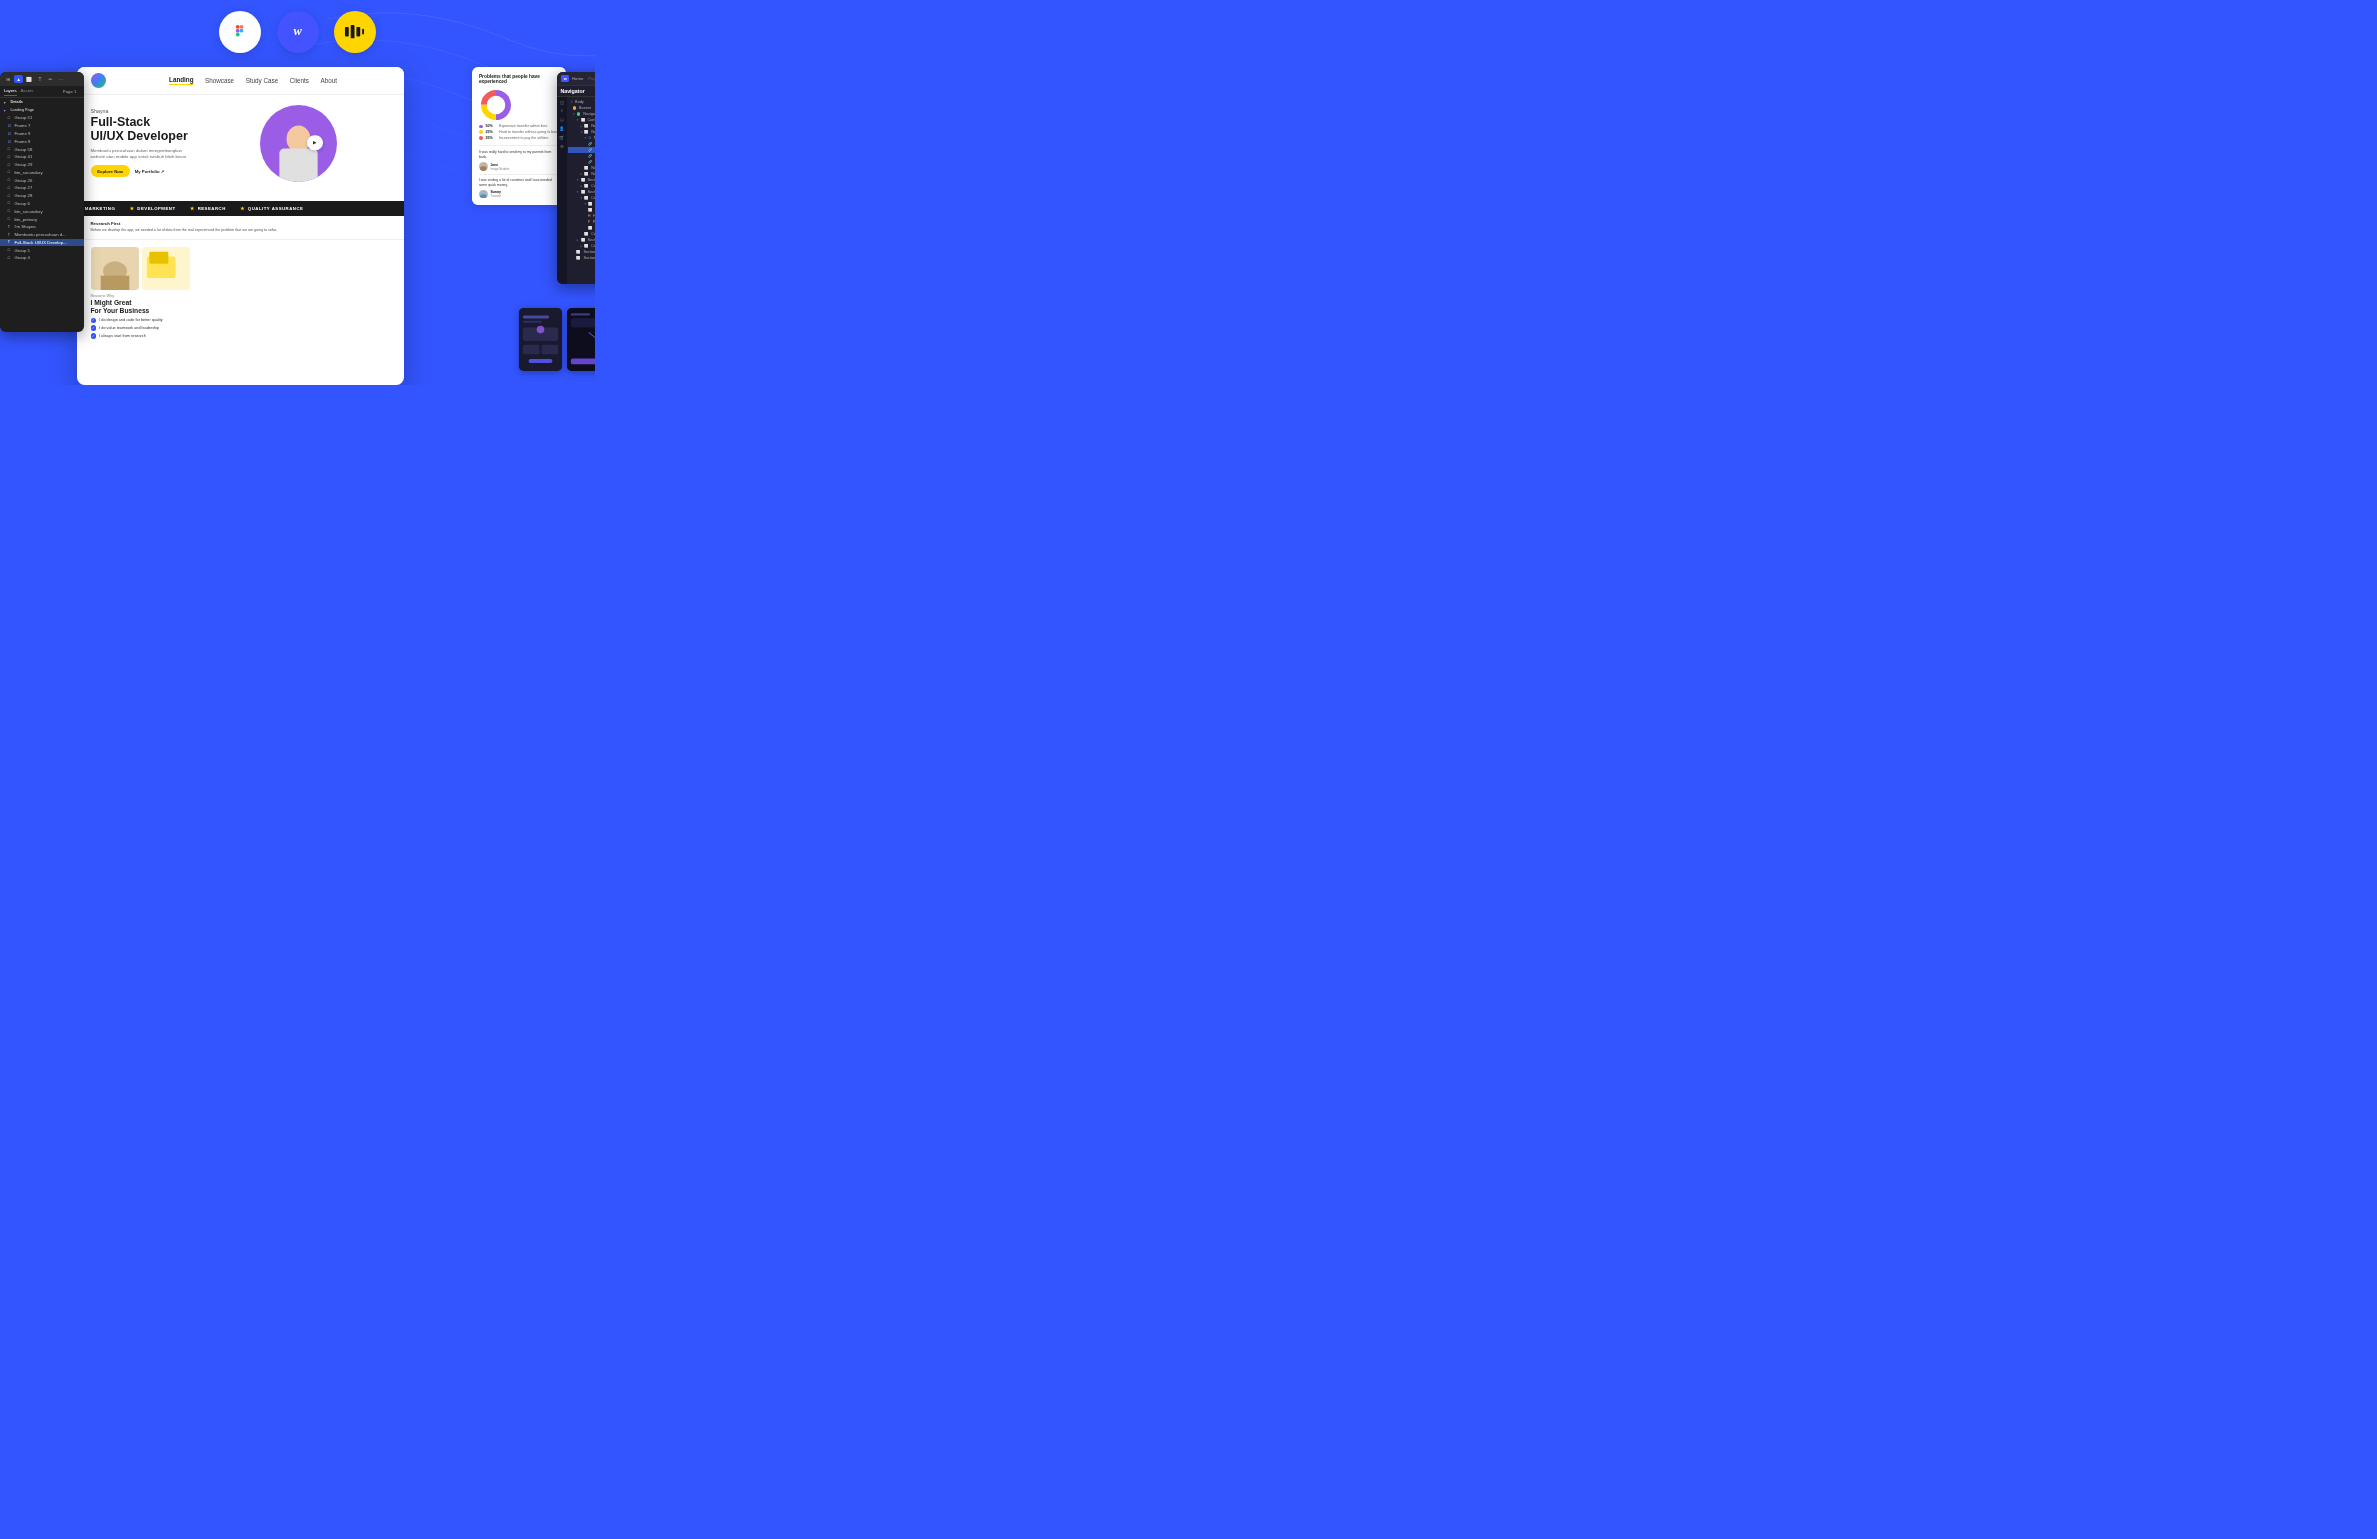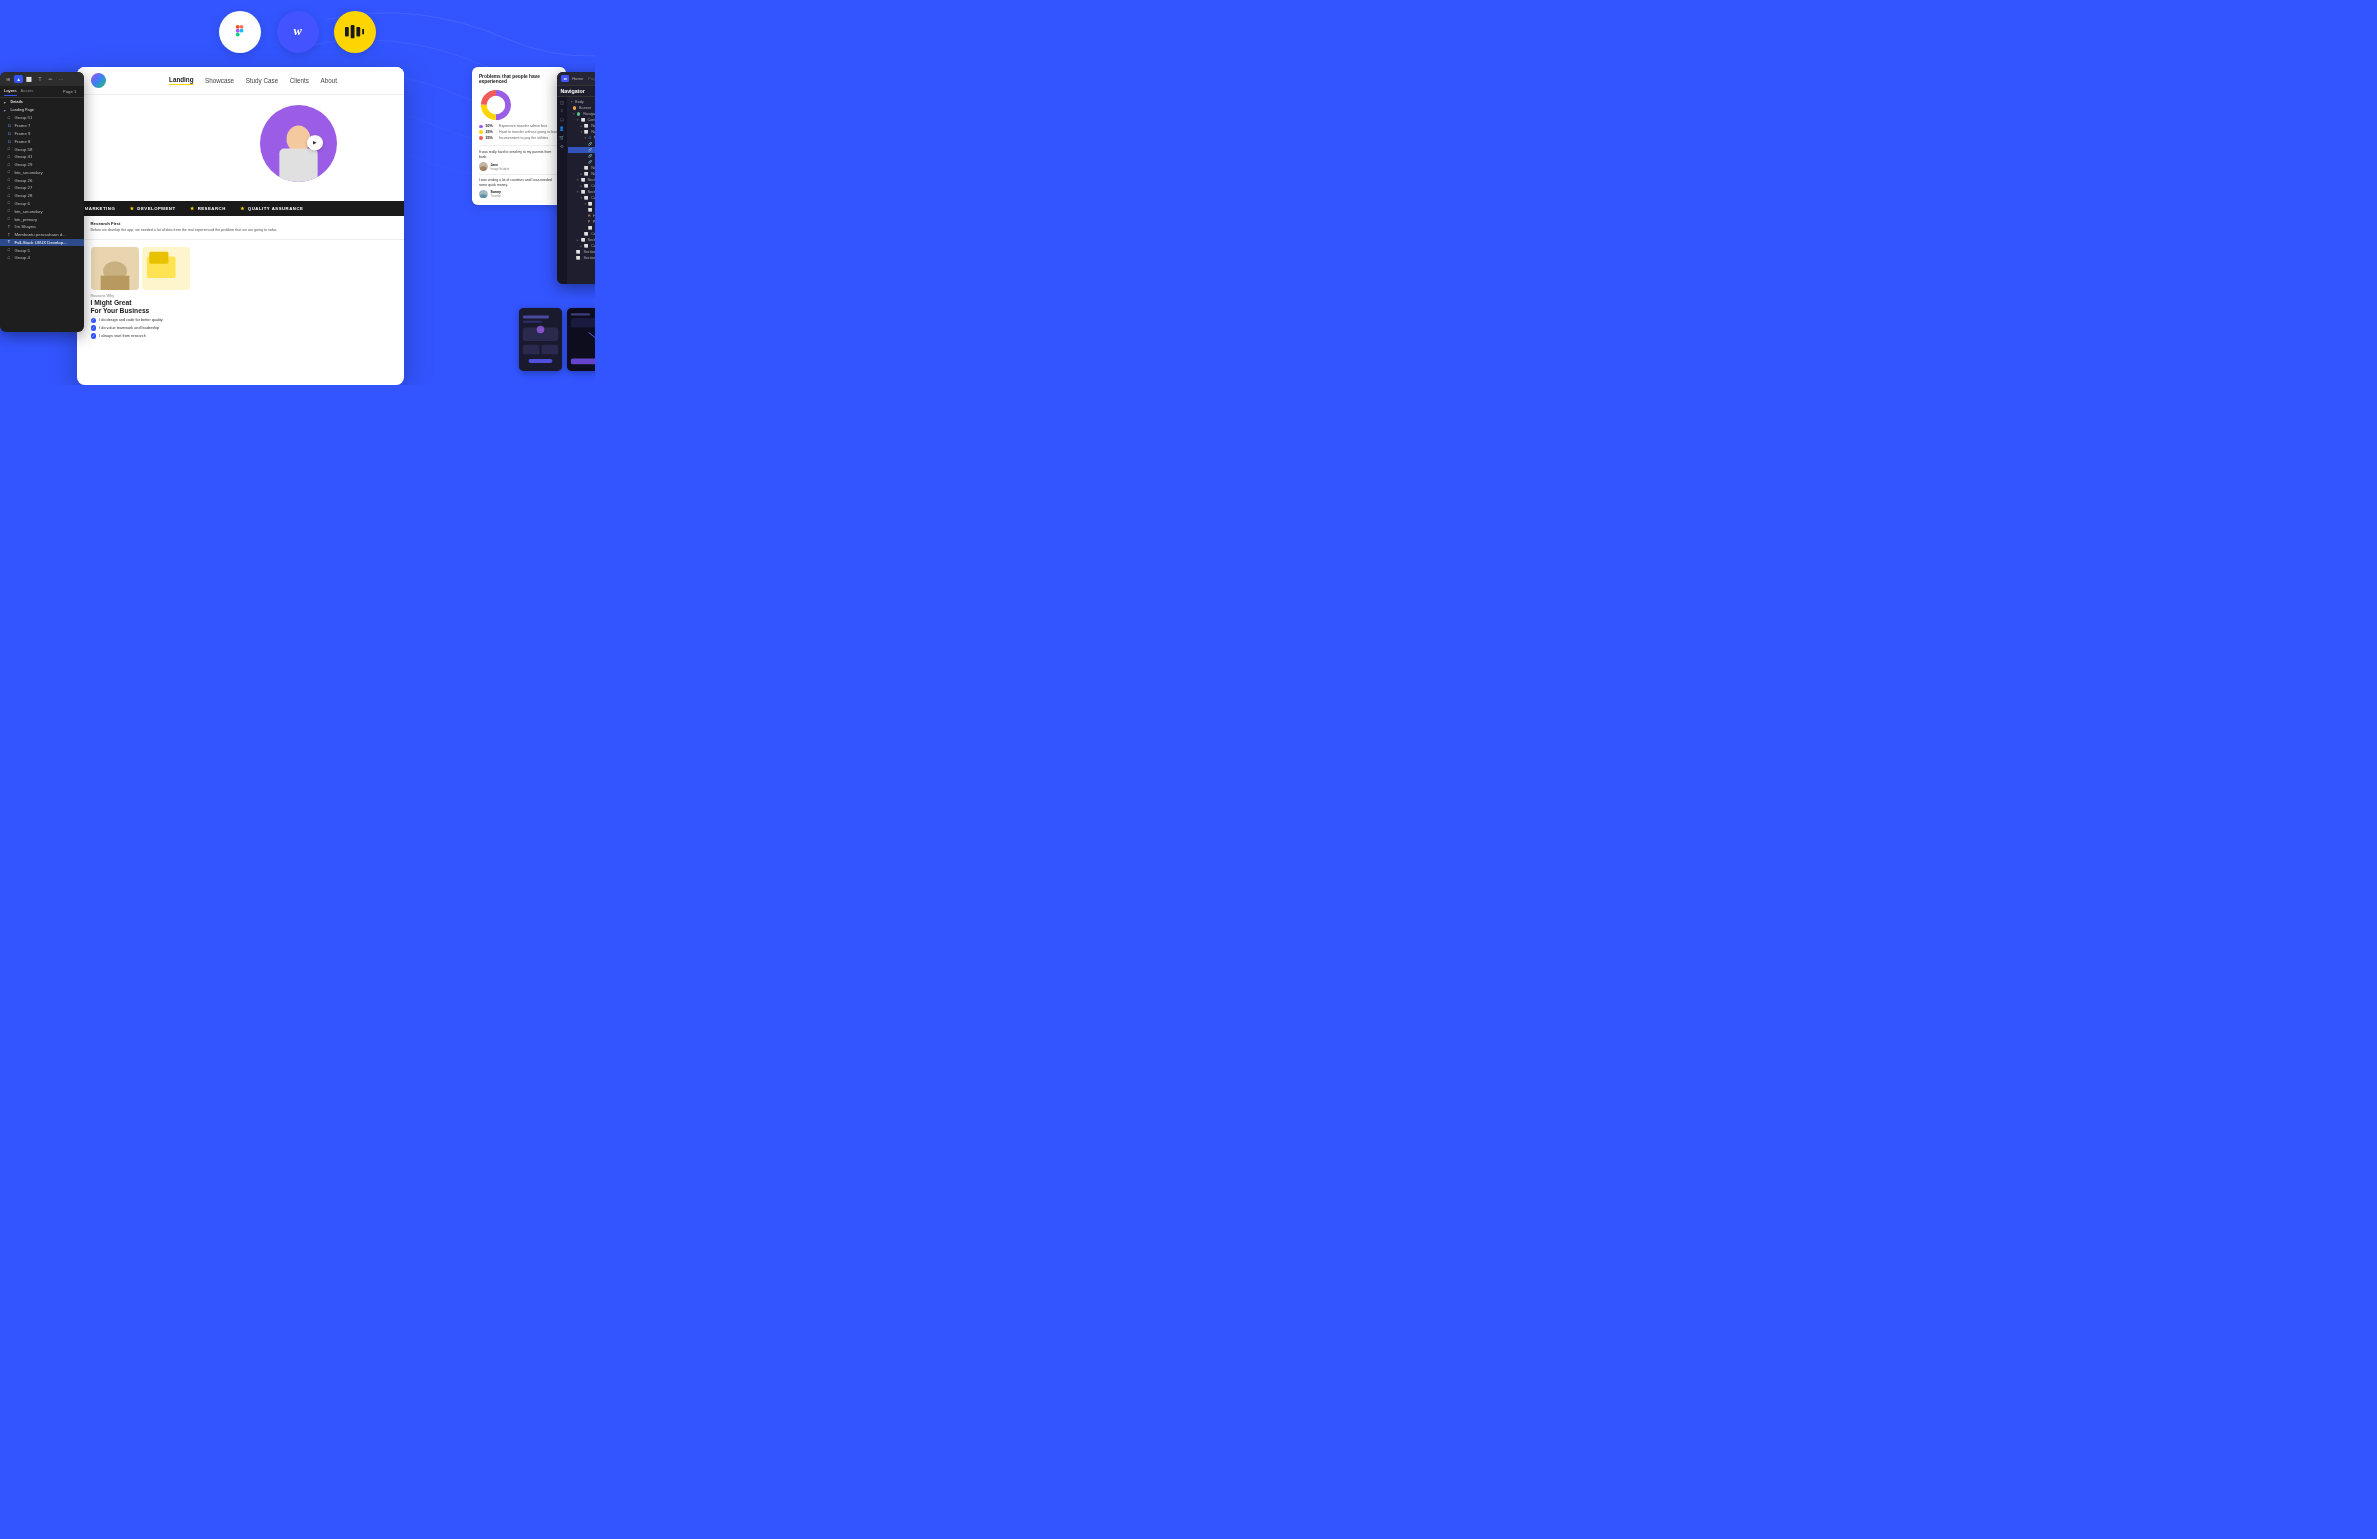--- a/index.html
+++ b/index.html
@@ -591,20 +591,29 @@
       <nav class="site-nav">
         <a href="#" class="active">Landing</a>
         <a href="#">Showcase</a>
         <a href="#">Study Case</a>
         <a href="#">Clients</a>
         <a href="#">About</a>
       </nav>
     </div>
 
     <div class="site-hero">
+      <div class="hero-left">
+        <div class="hero-name">Shayna</div>
+        <div class="hero-title">Full-Stack<br>UI/UX Developer</div>
+        <div class="hero-desc">Membantu perusahaan dalam mengembangkan website atau mobile app untuk tumbuh lebih besar</div>
+        <div class="hero-buttons">
+          <button class="btn-primary">Explore Now</button>
+          <button class="btn-secondary">My Portfolio ↗</button>
+        </div>
+      </div>
 
       <div class="hero-img-circle">
 
         <svg width="63" height="67" viewBox="0 0 130 140">
           <ellipse cx="65" cy="50" rx="25" ry="28" fill="#f5c9a0"></ellipse>
           <rect x="25" y="70" width="80" height="70" rx="10" fill="#e0e0e0"></rect>
           <ellipse cx="65" cy="50" rx="22" ry="20" fill="#f5c9a0"></ellipse>
         </svg>
         <div class="play-btn">▶</div>
       </div>

